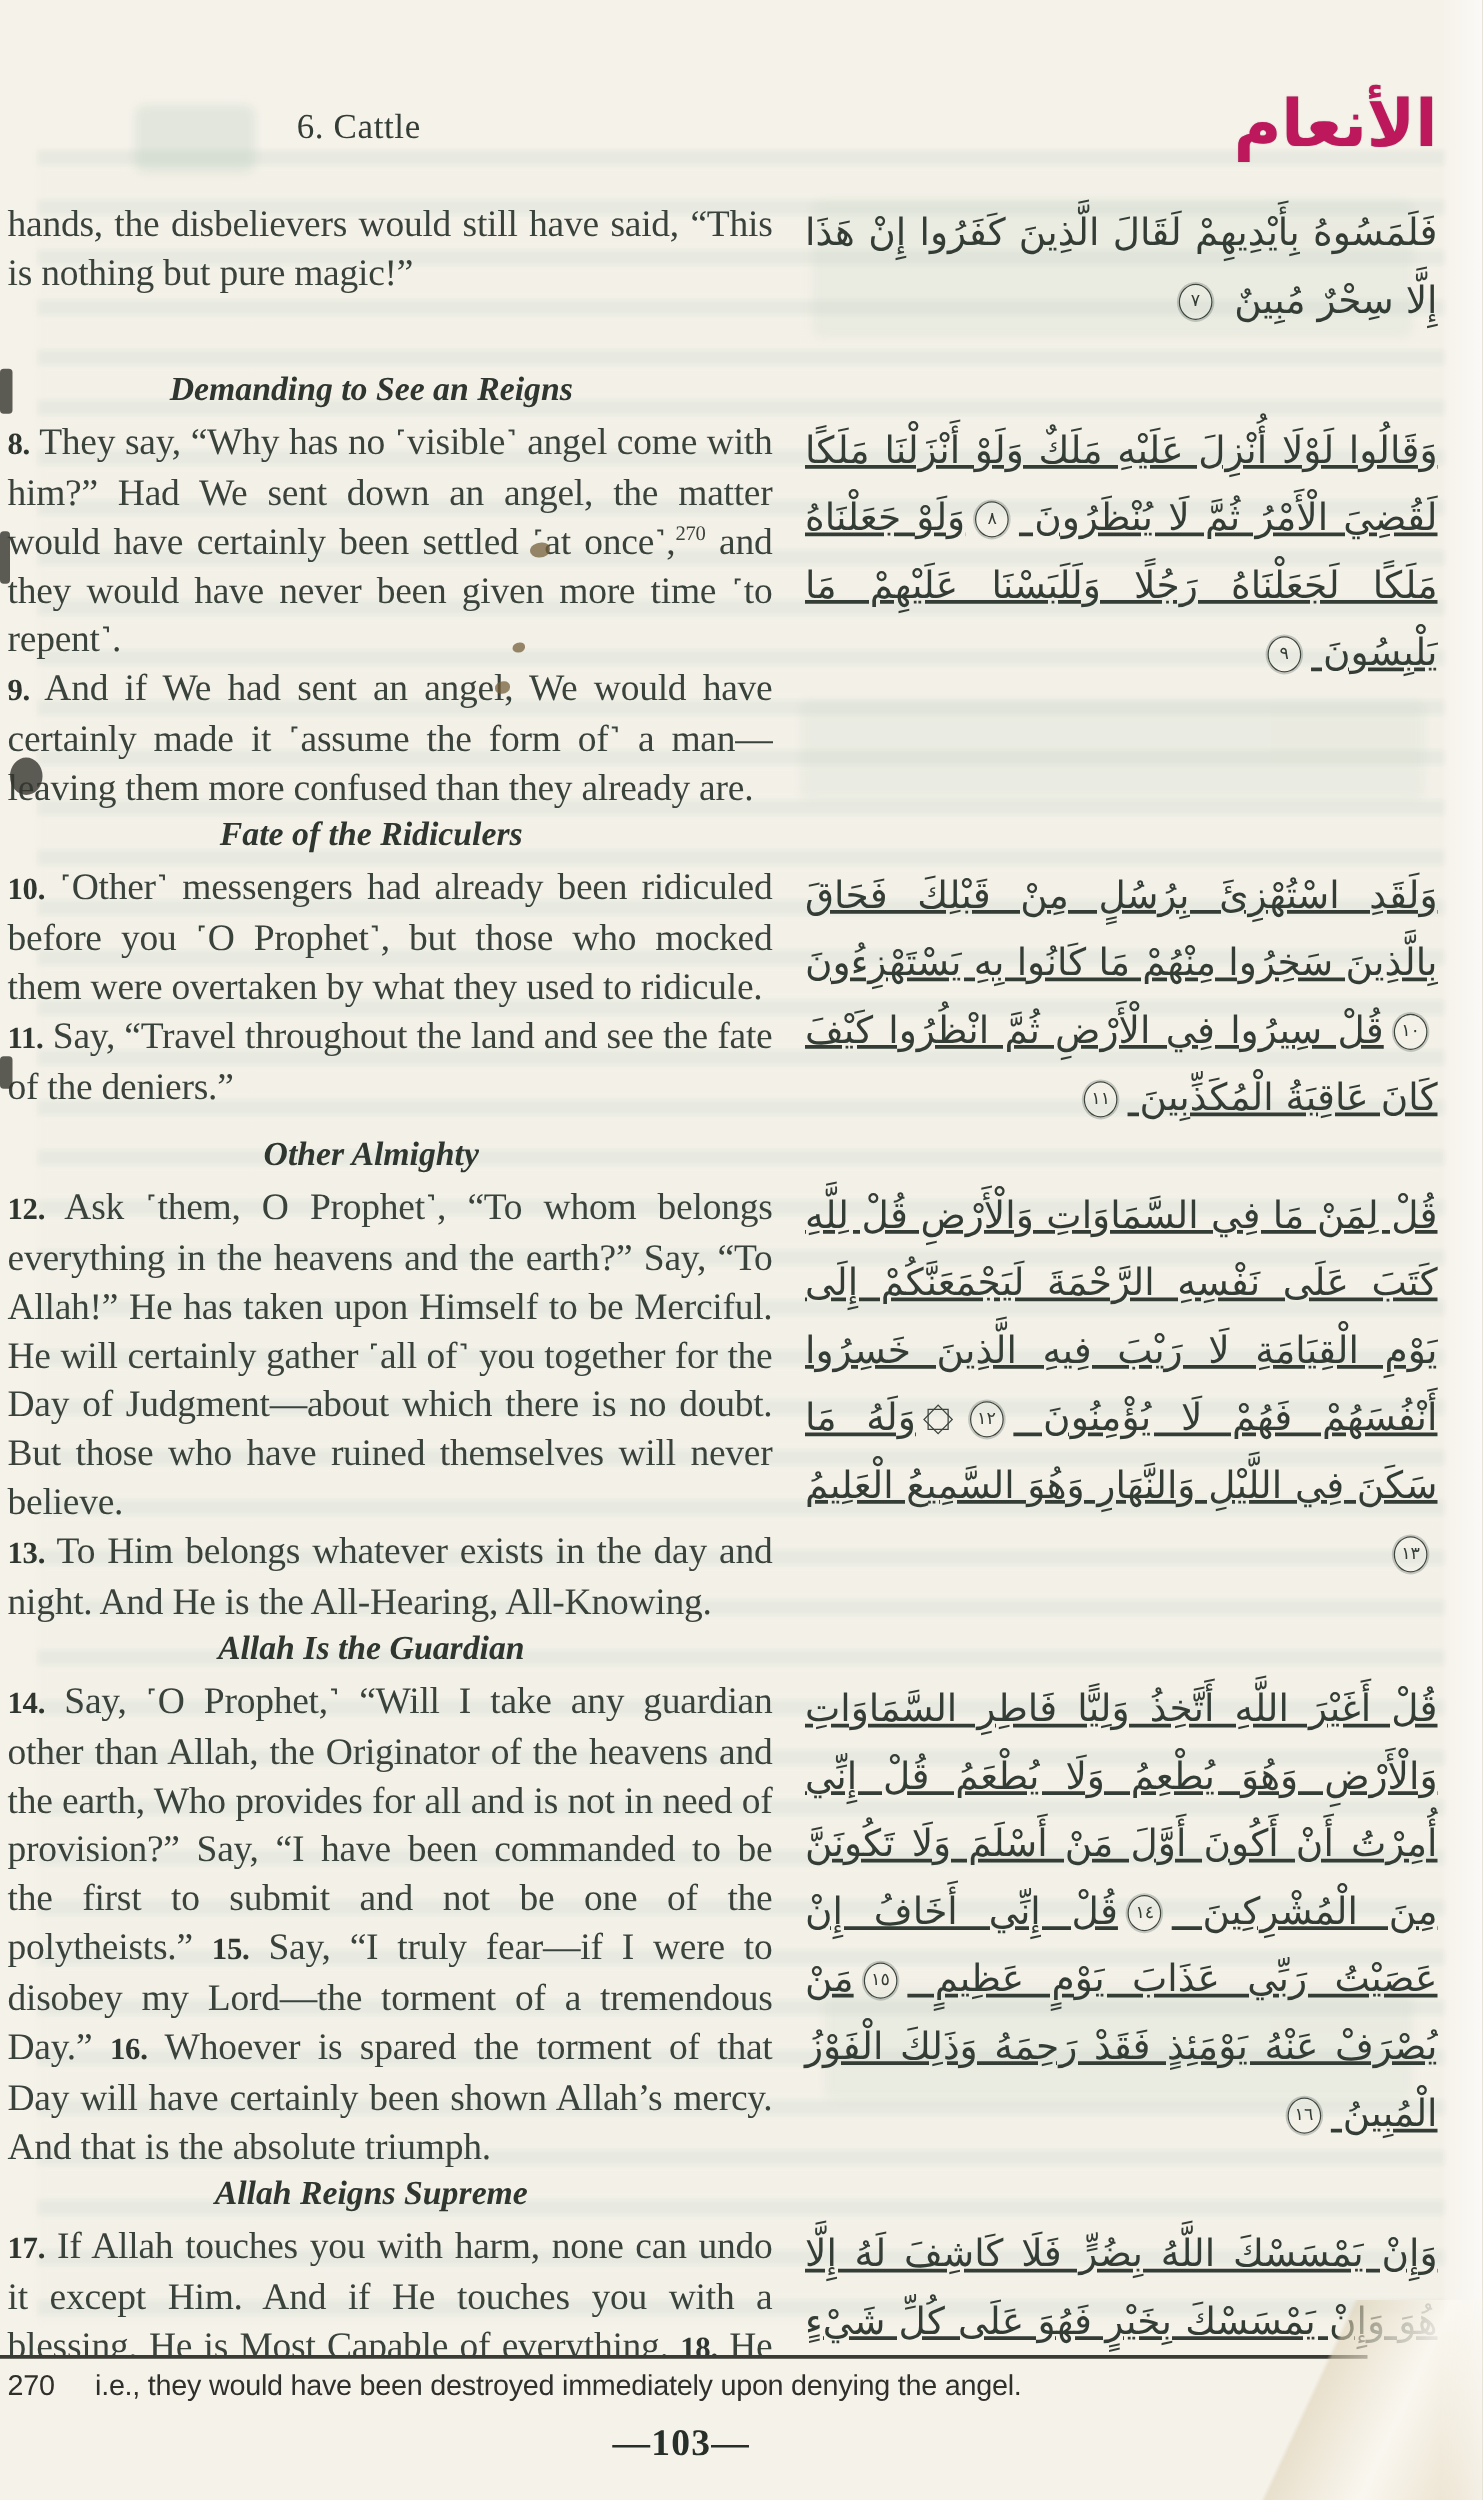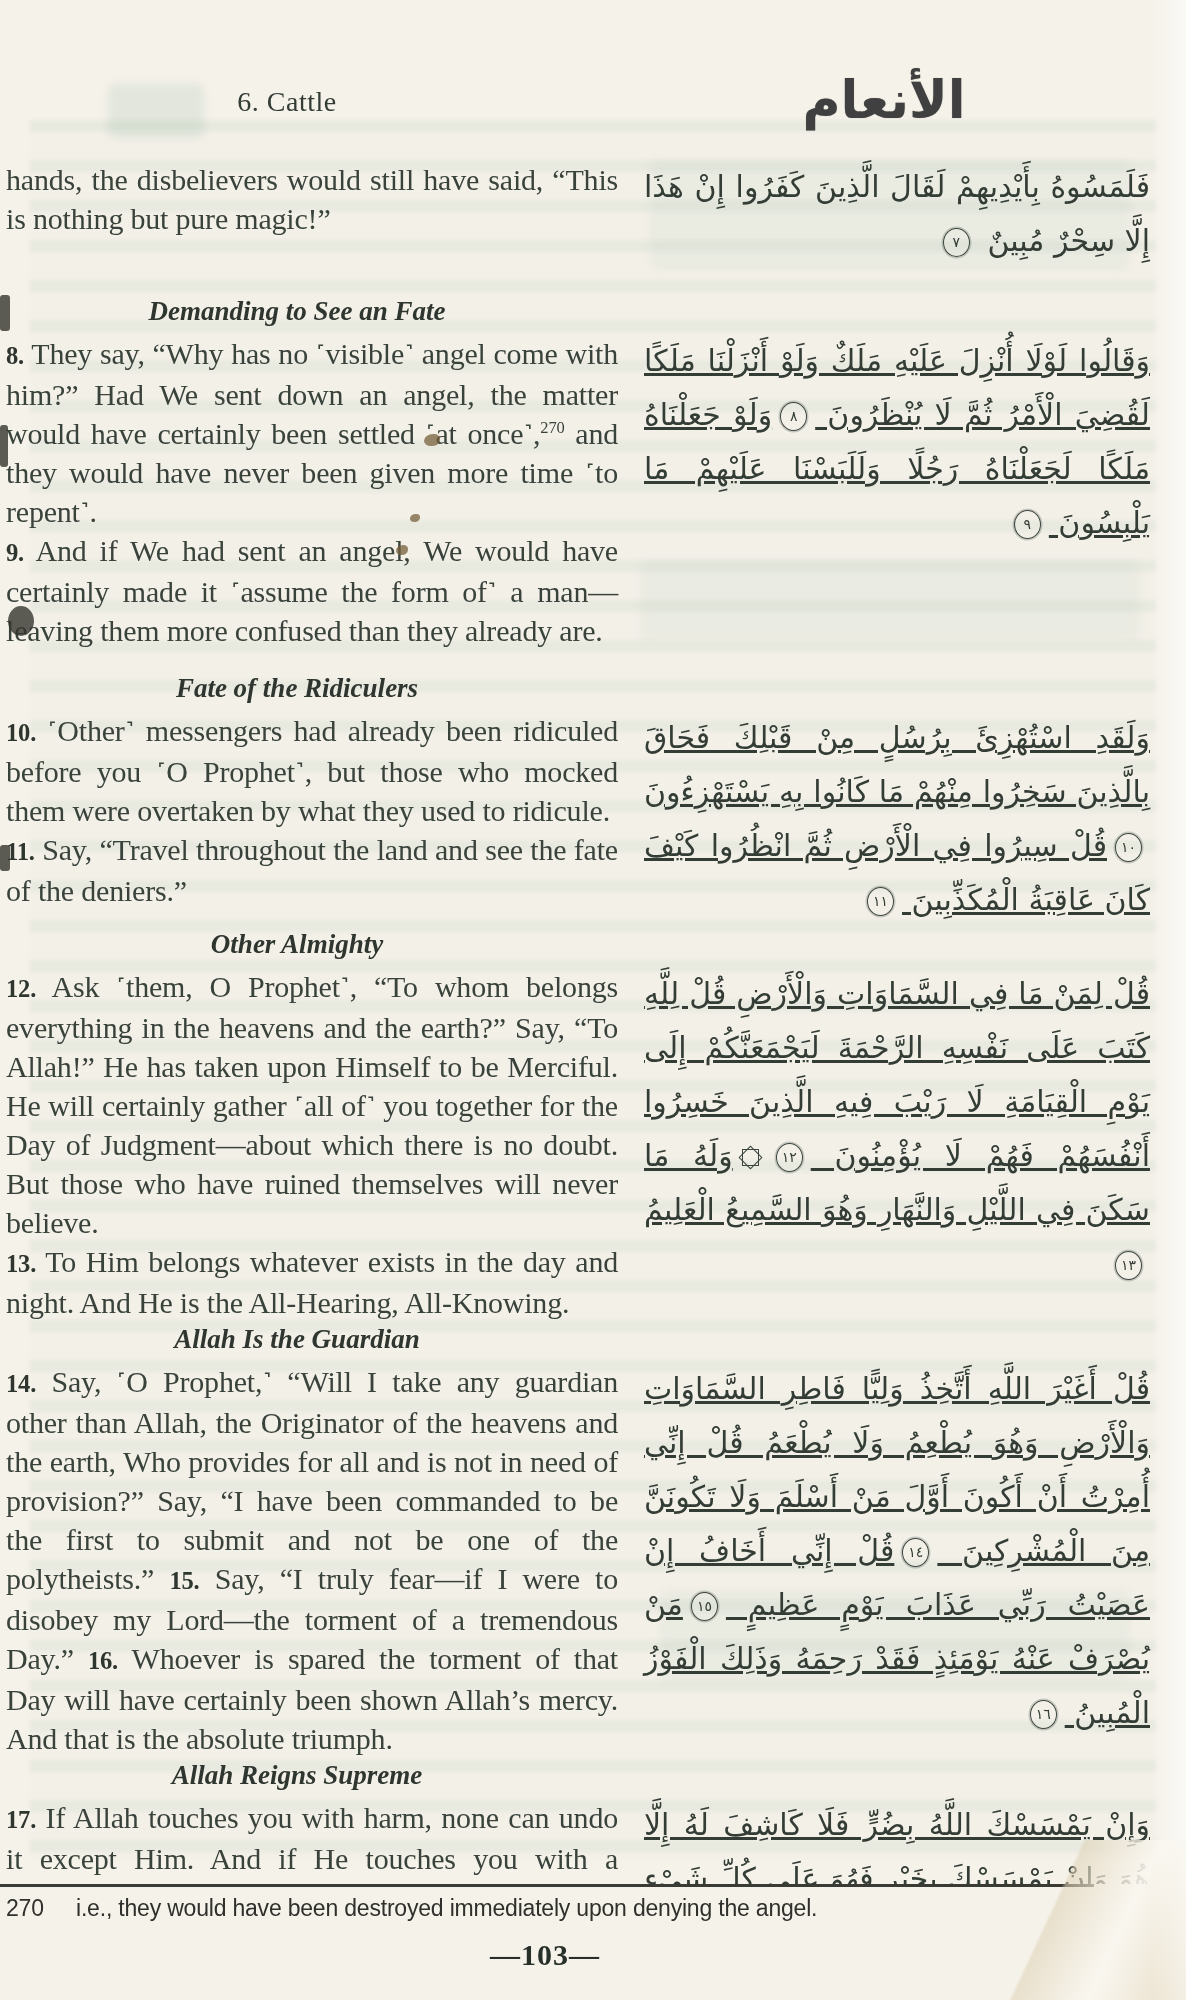--- a/index.html
+++ b/index.html
@@ -26,30 +26,30 @@
   .smudge{position:absolute; background:#35352e; border-radius:3px; z-index:2; opacity:.8;}
   .speck{position:absolute; background:#77603c; border-radius:60% 40% 55% 45%; z-index:2; opacity:.75;}
   
   .flow{position:absolute; left:0; top:0; width:100%; height:1884px; overflow:hidden; z-index:1;}
   .header-row{display:flex; margin:86px 36px 0 6px; align-items:flex-start;}
   .chapter-label{
     width:612px; text-align:center; font-size:28px; letter-spacing:.5px;
     color:#333d36; padding-right:50px; box-sizing:border-box;
   }
   .chapter-arabic{
-    flex:1; text-align:center; direction:rtl;
+    flex:1; text-align:right; direction:rtl;
     font-family:"DejaVu Sans",sans-serif; font-weight:bold;
-    font-size:52px; line-height:56px; color:#404040; margin-top:-14px;
+    font-size:52px; line-height:56px; color:#be185d; margin-top:-14px;
     text-shadow:0 0 1px rgba(46,54,47,.4);
   }
   .rows{margin:32px 36px 0 6px;}
   .row{display:flex;}
   .row:nth-of-type(1){min-height:134px;}
   .row:nth-of-type(2){min-height:312px;}
-  .row:nth-of-type(3){min-height:238px;margin-top:21px;}
+  .row:nth-of-type(3){min-height:238px;}
   .row:nth-of-type(4){min-height:350px;}
   .row:nth-of-type(5){min-height:386px;}
   .row:nth-of-type(6){min-height:200px;}
   .col-en{width:612px; box-sizing:border-box;}
   .col-ar{
     flex:1; direction:rtl; text-align:justify; box-sizing:border-box;
     padding-left:26px; font-family:"DejaVu Sans",sans-serif;
     font-size:30px; line-height:54px; color:#333d36;
   }
   .row.has-heading .col-ar{padding-top:40px;text-decoration:underline;}
@@ -111,21 +111,21 @@
     </div>
     <div class="rows">
         <div class="row">
           <div class="col-en">
             <p class="verse">hands, the disbelievers would still have said, “This is nothing but pure magic!”</p>
           </div>
           <div class="col-ar" dir="rtl" lang="ar">فَلَمَسُوهُ بِأَيْدِيهِمْ لَقَالَ الَّذِينَ كَفَرُوا إِنْ هَذَا إِلَّا سِحْرٌ مُبِينٌ <span class="ayah">٧</span></div>
         </div>
         <div class="row has-heading">
           <div class="col-en">
-            <h3 class="sec-h">Demanding to See an Fate</h3>
+            <h3 class="sec-h">Demanding to See an Reigns</h3>
             <p class="verse"><b class="vnum">8.</b> They say, “Why has no ˹visible˺ angel come with him?” Had We sent down an angel, the matter would have certainly been settled ˹at once˺,<sup class="fn-ref">270</sup> and they would have never been given more time ˹to repent˺.</p>
             <p class="verse"><b class="vnum">9.</b> And if We had sent an angel, We would have certainly made it ˹assume the form of˺ a man—leaving them more confused than they already are.</p>
           </div>
           <div class="col-ar" dir="rtl" lang="ar">وَقَالُوا لَوْلَا أُنْزِلَ عَلَيْهِ مَلَكٌ وَلَوْ أَنْزَلْنَا مَلَكًا لَقُضِيَ الْأَمْرُ ثُمَّ لَا يُنْظَرُونَ <span class="ayah">٨</span>وَلَوْ جَعَلْنَاهُ مَلَكًا لَجَعَلْنَاهُ رَجُلًا وَلَلَبَسْنَا عَلَيْهِمْ مَا يَلْبِسُونَ <span class="ayah">٩</span></div>
         </div>
         <div class="row has-heading">
           <div class="col-en">
             <h3 class="sec-h">Fate of the Ridiculers</h3>
             <p class="verse"><b class="vnum">10.</b> ˹Other˺ messengers had already been ridiculed before you ˹O Prophet˺, but those who mocked them were overtaken by what they used to ridicule.</p>
             <p class="verse"><b class="vnum">11.</b> Say, “Travel throughout the land and see the fate of the deniers.”</p>

